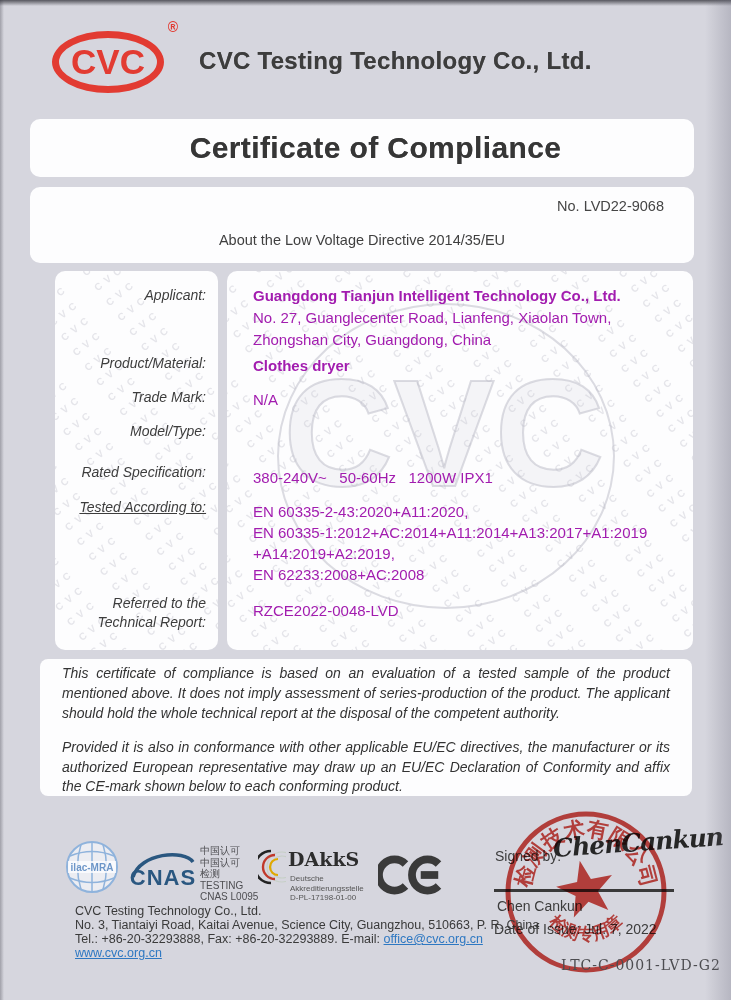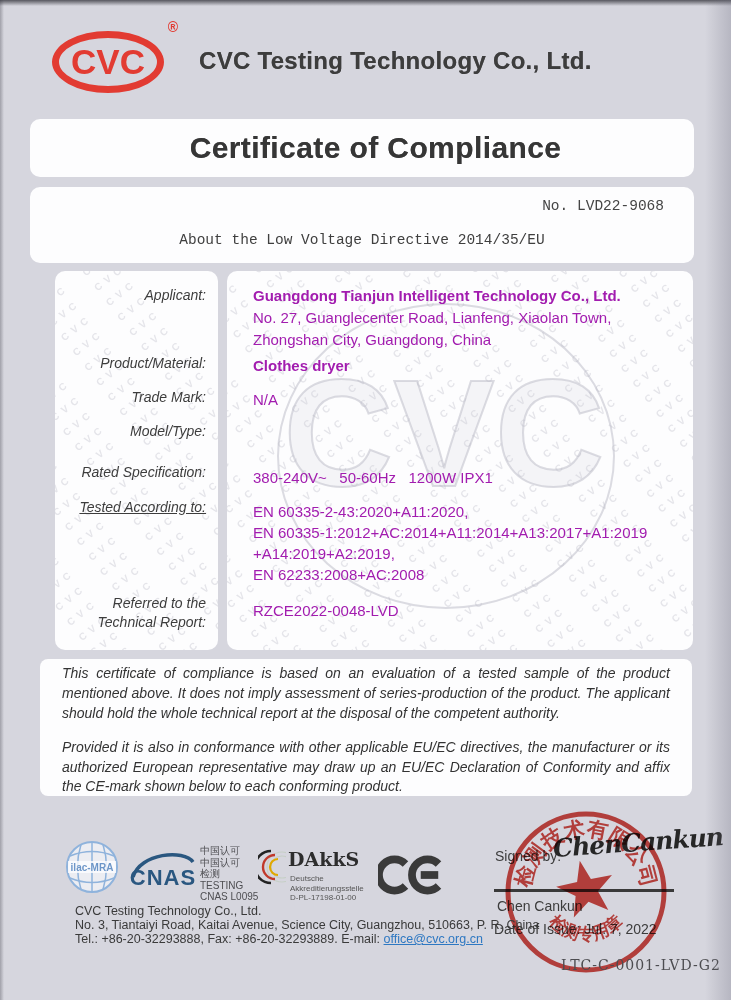--- a/index.html
+++ b/index.html
@@ -24,21 +24,21 @@
   .logo-ellipse{width:112px;height:62px;border:7px solid var(--accent_red,#e23b32);
     border-radius:50%;box-sizing:border-box;display:flex;align-items:center;justify-content:center;background:transparent;}
   .logo-text{color:var(--accent_red,#e23b32);font-weight:bold;font-size:35px;letter-spacing:0px;line-height:1;transform:translateY(-1px);}
   .logo-reg{position:absolute;right:-14px;top:-12px;color:var(--accent_red,#e23b32);font-size:14px;font-weight:bold;}
   .company-title{left:199px;top:47px;font-size:24px;font-weight:bold;color:#3d3d3d;letter-spacing:.3px;
     text-shadow:0 0 .5px rgba(0,0,0,.5);}
   
   .banner{left:30px;top:119px;width:664px;height:58px;display:flex;align-items:center;justify-content:center;}
   .banner-text{font-size:30px;font-weight:bold;color:#363636;letter-spacing:.4px;text-shadow:0 0 .6px rgba(0,0,0,.55);margin-left:27px;}
   
-  .info-box{left:30px;top:187px;width:664px;height:76px;font-family:Liberation Mono, monospace;}
+  .info-box{left:30px;top:187px;width:664px;height:76px;}
   .cert-no{position:absolute;top:11px;right:30px;font-size:14.5px;color:#454545;}
   .cert-subject{position:absolute;top:45px;left:0;width:100%;text-align:center;font-size:14.5px;color:#3f3f3f;}
   
   .labels-box{left:55px;top:271px;width:163px;height:379px;}
   .values-box{left:227px;top:271px;width:466px;height:379px;}
   .wm-layer{position:absolute;left:-45%;top:-45%;width:190%;height:190%;
     transform:rotate(-38deg);
     font-size:10px;font-weight:bold;letter-spacing:5px;word-spacing:13px;line-height:19px;
     color:rgba(162,162,178,.26);pointer-events:none;overflow:hidden;}
   .big-wm-ellipse{position:absolute;left:50px;top:32px;width:334px;height:302px;border:2px solid rgba(186,186,198,.5);
@@ -196,20 +196,21 @@
     </text>
     <text font-size="17" font-weight="bold" fill="var(--stamp_red,#cf3a33)">
       <textPath href="#stampBottom" startOffset="50%" text-anchor="middle">检测专用章</textPath>
     </text>
   </svg>
 
   <div class="abs footer-info">
     <div>CVC Testing Technology Co., Ltd.</div>
     <div>No. 3, Tiantaiyi Road, Kaitai Avenue, Science City, Guangzhou, 510663, P. R. China</div>
     <div><span>Tel.: +86-20-32293888, Fax: +86-20-32293889. E-mail: </span><a class="link">office@cvc.org.cn</a></div>
+    <div><a class="link">www.cvc.org.cn</a></div>
   </div>
 
   <div class="abs doc-code">LTC-C-0001-LVD-G2</div>
 
   <div class="scan-top"></div>
   <div class="scan-left"></div>
   <div class="scan-right"></div>
 </div>
 
 </body></html>

